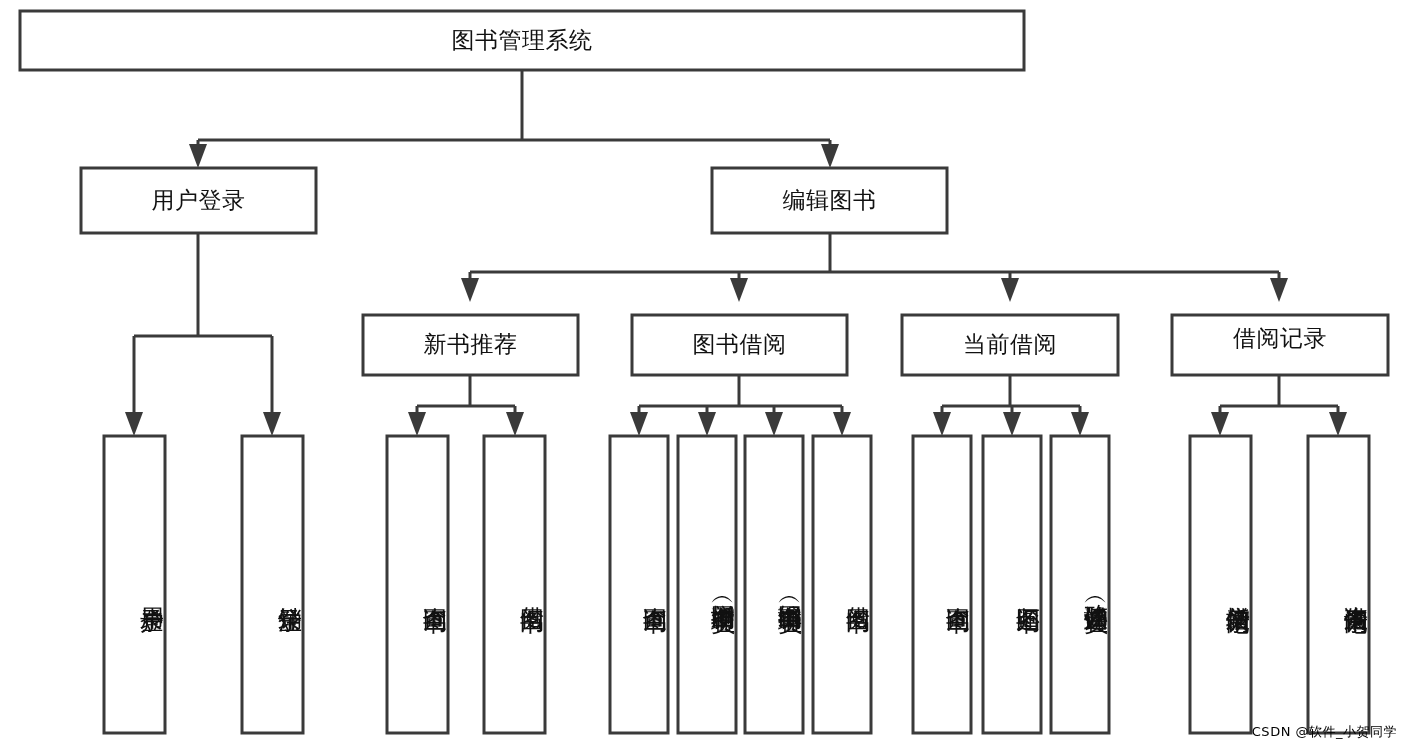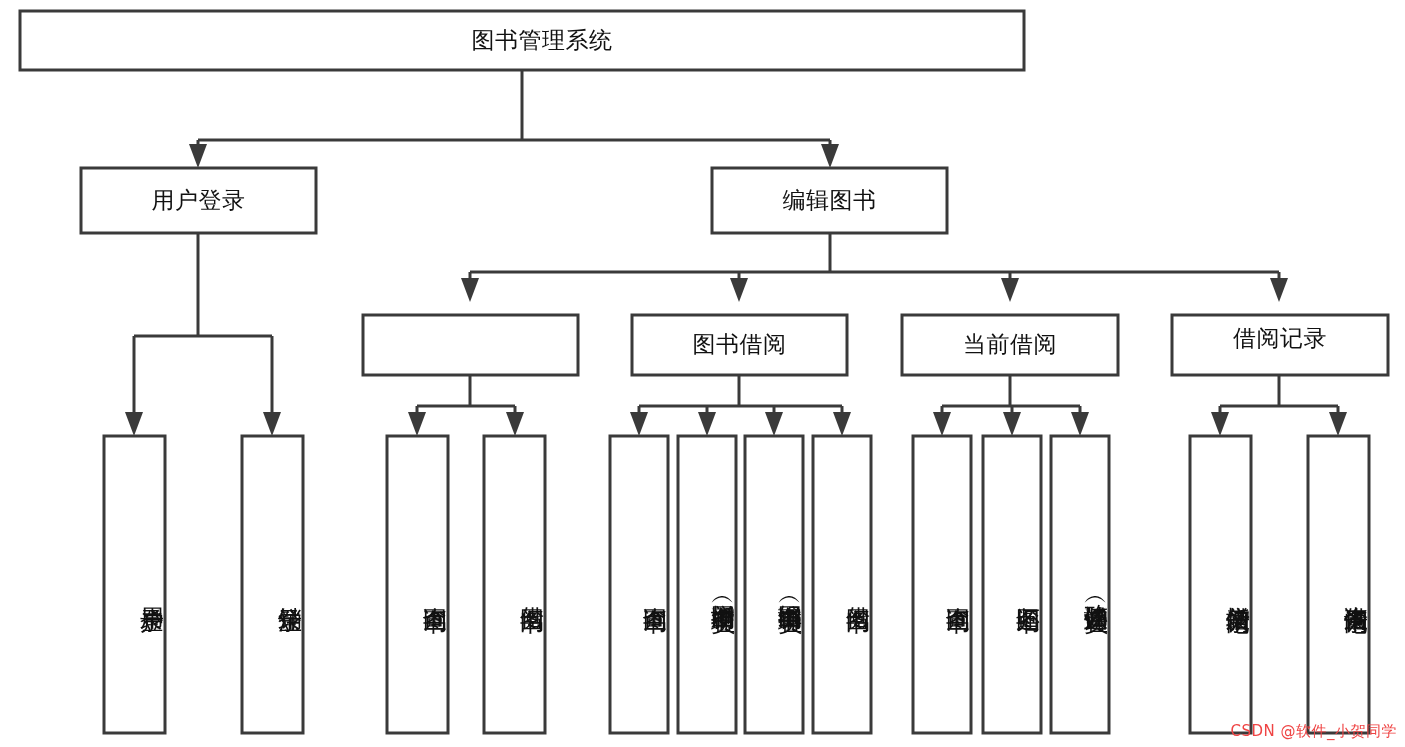--- a/index.html
+++ b/index.html
@@ -65,22 +65,22 @@
     text-orientation: upright;
     letter-spacing: 1px;
     padding-top: 10px;
     box-sizing: border-box;
     pointer-events: none;
   }
   #watermark {
     position: absolute;
     right: 8px;
     bottom: 6px;
-    color: #ef4444;
-    font-size: 15px;
+    color: #000000;
+    font-size: 13px;
     letter-spacing: 0.5px;
     white-space: nowrap;
   }
 </style>
 </head>
 <body>
 
 <div id="diagram-root">
 
   <svg class="layer" viewBox="0 0 1405 747">
@@ -171,25 +171,26 @@
     <use href="#ah" x="1080" y="412"></use>
 
     <path class="edge-line" d="M 1279,375 L 1279,406"></path>
     <path class="edge-line" d="M 1220,406 L 1338,406"></path>
     <path class="edge-line" d="M 1220,406 L 1220,412"></path>
     <path class="edge-line" d="M 1338,406 L 1338,412"></path>
     <use href="#ah" x="1220" y="412"></use>
     <use href="#ah" x="1338" y="412"></use>
   </svg>
 
-  <div class="box-label-h" style="left:20px; top:11px; width:1004px; height:59px;margin-left:20px;">图书管理系统</div>
+  <div class="box-label-h" style="left:20px; top:11px; width:1004px; height:59px;">图书管理系统</div>
 
   <div class="box-label-h" style="left:81px; top:168px; width:235px; height:65px;">用户登录</div>
   <div class="box-label-h" style="left:712px; top:168px; width:235px; height:65px;">编辑图书</div>
 
+  <div class="box-label-h" style="left:363px; top:315px; width:215px; height:60px;">新书推荐</div>
   <div class="box-label-h" style="left:632px; top:315px; width:215px; height:60px;border-radius:8px;">图书借阅</div>
   <div class="box-label-h" style="left:902px; top:315px; width:216px; height:60px;">当前借阅</div>
   <div class="box-label-h" style="left:1172px; top:315px; width:216px; height:48px;">借阅记录</div>
 
   <div class="box-label-v" style="left:104px; top:436px; width:61px; height:297px;">用户登录</div>
   <div class="box-label-v" style="left:242px; top:436px; width:61px; height:297px;">注销登录</div>
 
   <div class="box-label-v" style="left:387px; top:436px; width:61px; height:297px;">查询图书</div>
   <div class="box-label-v" style="left:484px; top:436px; width:61px; height:297px;">借阅图书</div>
 

